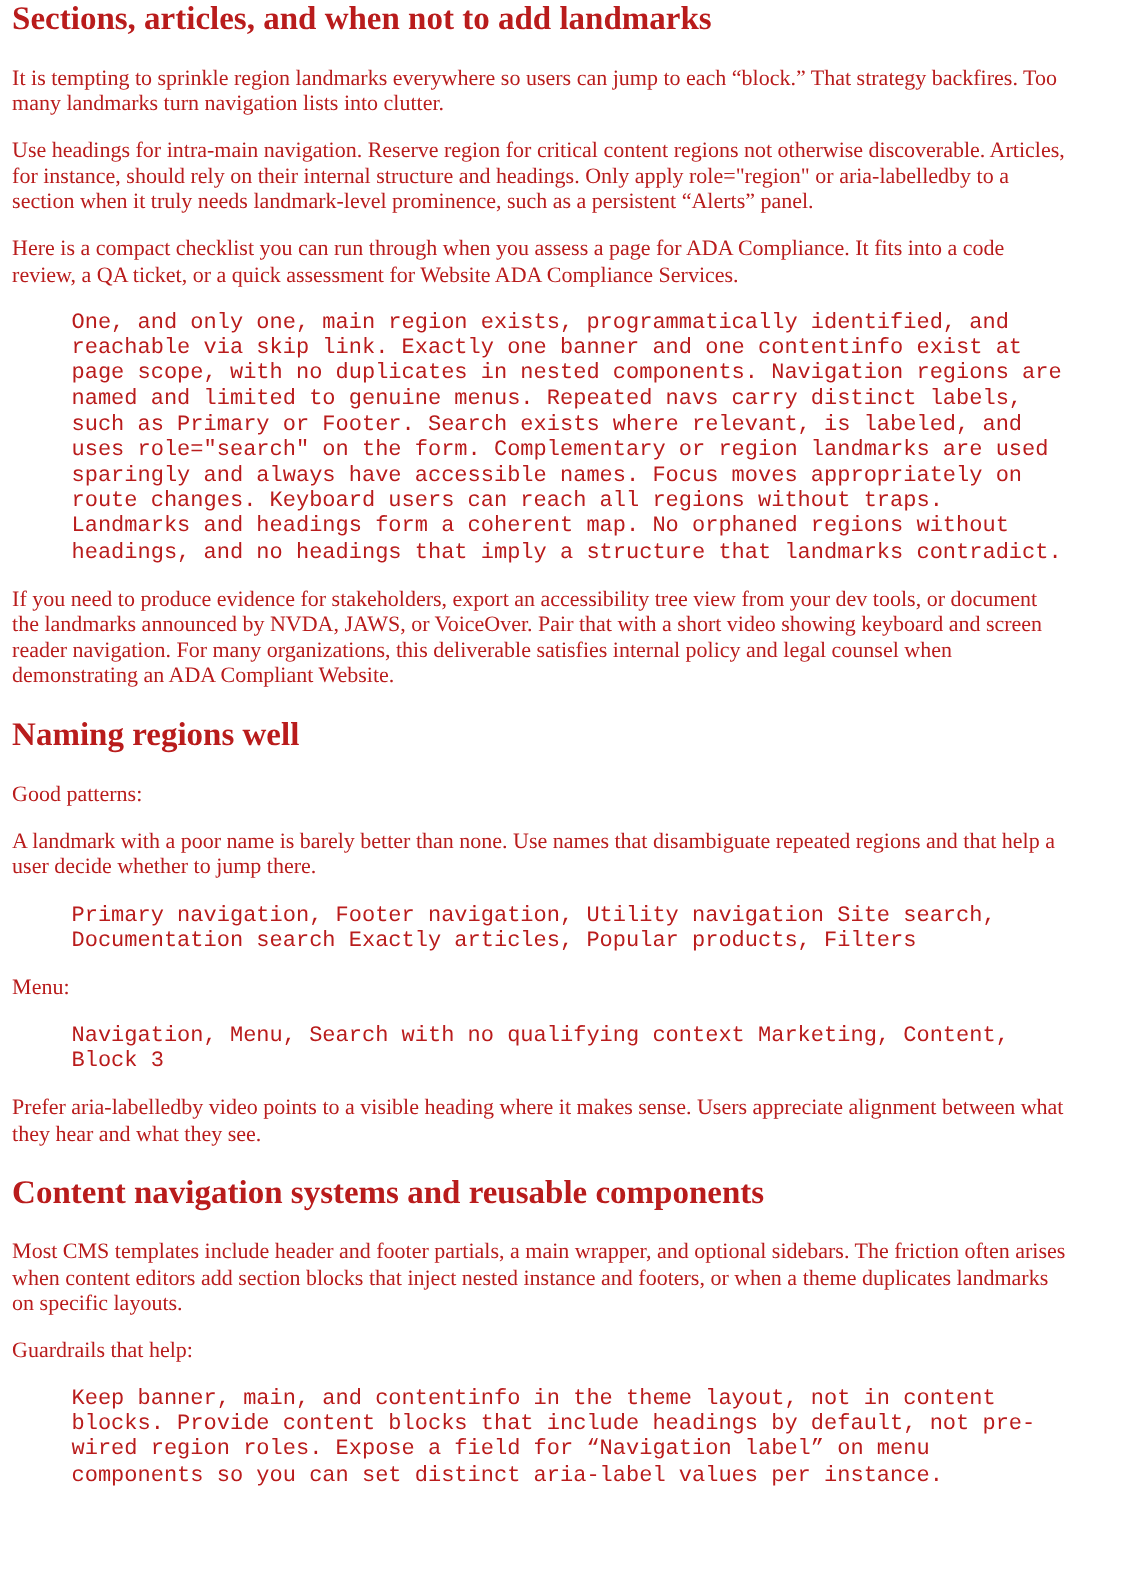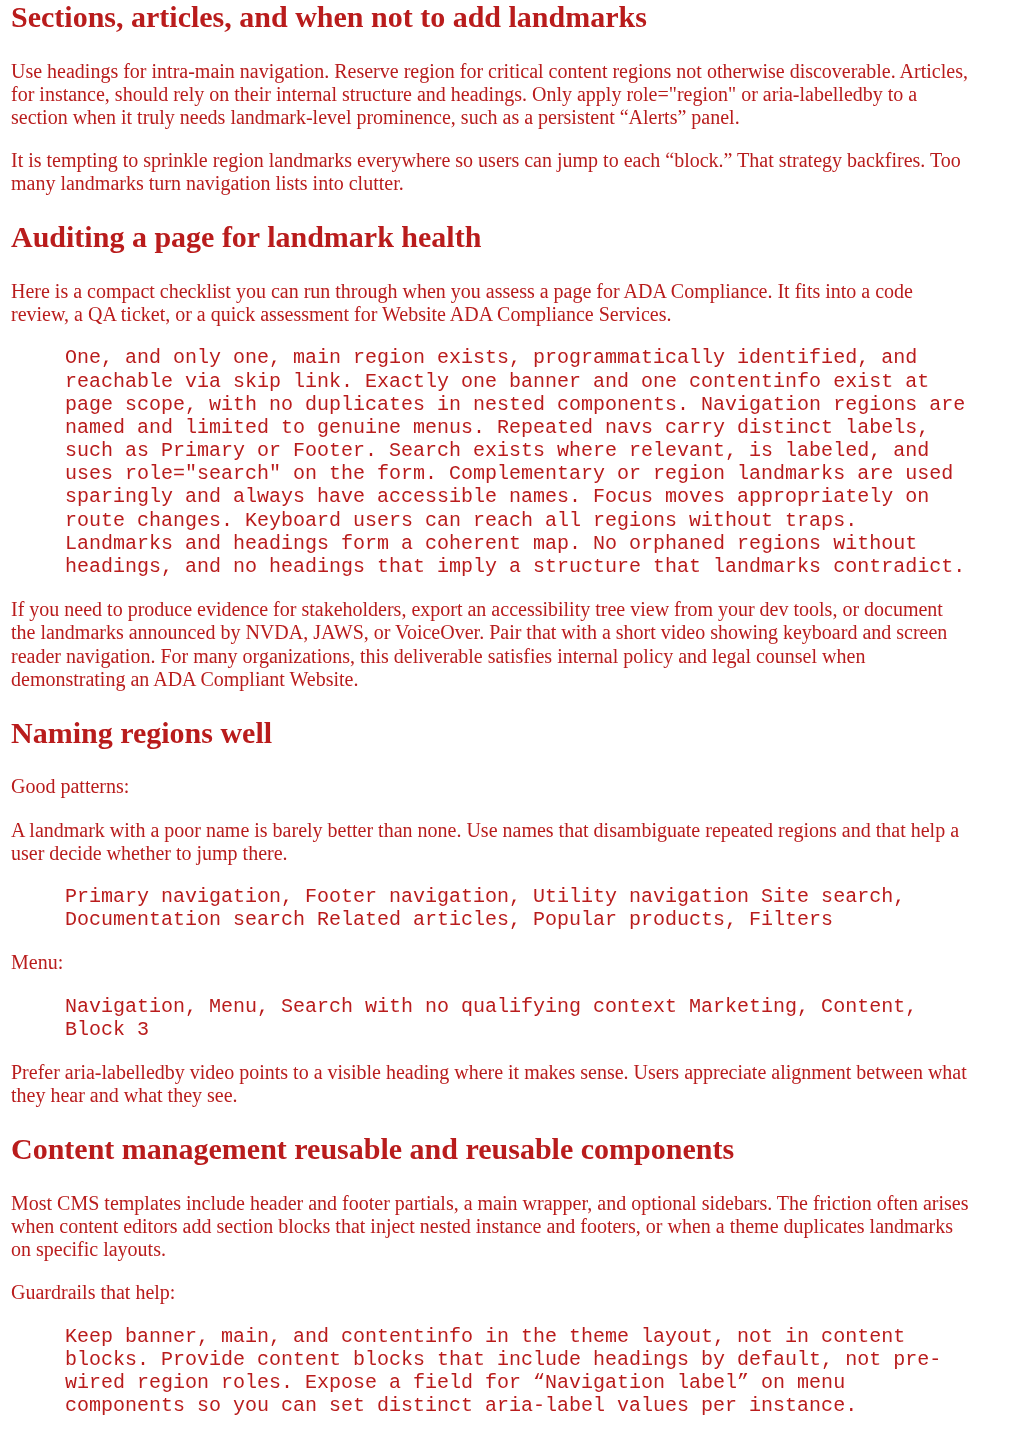--- a/index.html
+++ b/index.html
@@ -35,41 +35,40 @@
     font-family: Liberation Mono, monospace;
   }
 </style>
 </head>
 <body>
 
 <div class="page">
 
   <section>
     <h2 class="doc-heading">Sections, articles, and when not to add landmarks</h2>
+    <p class="doc-paragraph">It is tempting to sprinkle region landmarks everywhere so users can jump to each “block.” That strategy backfires. Too many landmarks turn navigation lists into clutter.</p>
     <p class="doc-paragraph">Use headings for intra-main navigation. Reserve region for critical content regions not otherwise discoverable. Articles, for instance, should rely on their internal structure and headings. Only apply role="region" or aria-labelledby to a section when it truly needs landmark-level prominence, such as a persistent “Alerts” panel.</p>
-    <p class="doc-paragraph">It is tempting to sprinkle region landmarks everywhere so users can jump to each “block.” That strategy backfires. Too many landmarks turn navigation lists into clutter.</p>
   </section>
 
   <section>
-    <h2 class="doc-heading">Auditing a page for landmark health</h2>
     <p class="doc-paragraph">Here is a compact checklist you can run through when you assess a page for ADA Compliance. It fits into a code review, a QA ticket, or a quick assessment for Website ADA Compliance Services.</p>
     <div class="doc-indent">One, and only one, main region exists, programmatically identified, and reachable via skip link. Exactly one banner and one contentinfo exist at page scope, with no duplicates in nested components. Navigation regions are named and limited to genuine menus. Repeated navs carry distinct labels, such as Primary or Footer. Search exists where relevant, is labeled, and uses role="search" on the form. Complementary or region landmarks are used sparingly and always have accessible names. Focus moves appropriately on route changes. Keyboard users can reach all regions without traps. Landmarks and headings form a coherent map. No orphaned regions without headings, and no headings that imply a structure that landmarks contradict.</div>
     <p class="doc-paragraph">If you need to produce evidence for stakeholders, export an accessibility tree view from your dev tools, or document the landmarks announced by NVDA, JAWS, or VoiceOver. Pair that with a short video showing keyboard and screen reader navigation. For many organizations, this deliverable satisfies internal policy and legal counsel when demonstrating an ADA Compliant Website.</p>
   </section>
 
   <section>
     <h2 class="doc-heading">Naming regions well</h2>
     <p class="doc-paragraph">Good patterns:</p>
     <p class="doc-paragraph">A landmark with a poor name is barely better than none. Use names that disambiguate repeated regions and that help a user decide whether to jump there.</p>
-    <div class="doc-indent">Primary navigation, Footer navigation, Utility navigation Site search, Documentation search Related articles, Popular products, Filters</div>
+    <div class="doc-indent">Primary navigation, Footer navigation, Utility navigation Site search, Documentation search Exactly articles, Popular products, Filters</div>
     <p class="doc-paragraph">Menu:</p>
     <div class="doc-indent">Navigation, Menu, Search with no qualifying context Marketing, Content, Block 3</div>
     <p class="doc-paragraph">Prefer aria-labelledby video points to a visible heading where it makes sense. Users appreciate alignment between what they hear and what they see.</p>
   </section>
 
   <section>
-    <h2 class="doc-heading">Content management reusable and reusable components</h2>
+    <h2 class="doc-heading">Content navigation systems and reusable components</h2>
     <p class="doc-paragraph">Most CMS templates include header and footer partials, a main wrapper, and optional sidebars. The friction often arises when content editors add section blocks that inject nested instance and footers, or when a theme duplicates landmarks on specific layouts.</p>
     <p class="doc-paragraph">Guardrails that help:</p>
     <div class="doc-indent">Keep banner, main, and contentinfo in the theme layout, not in content blocks. Provide content blocks that include headings by default, not pre-wired region roles. Expose a field for “Navigation label” on menu components so you can set distinct aria-label values per instance.</div>
   </section>
 
 </div>
 
 </body></html>

